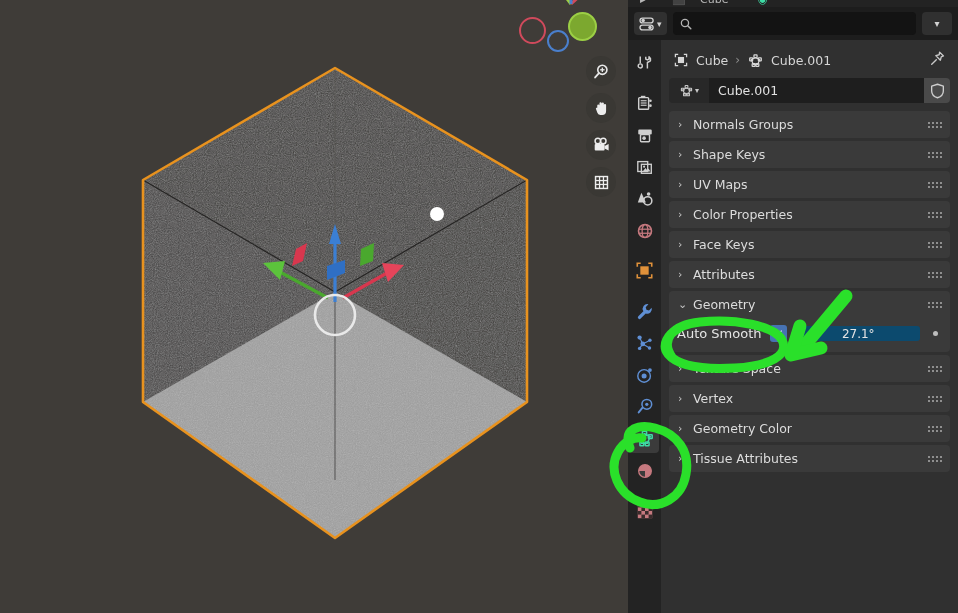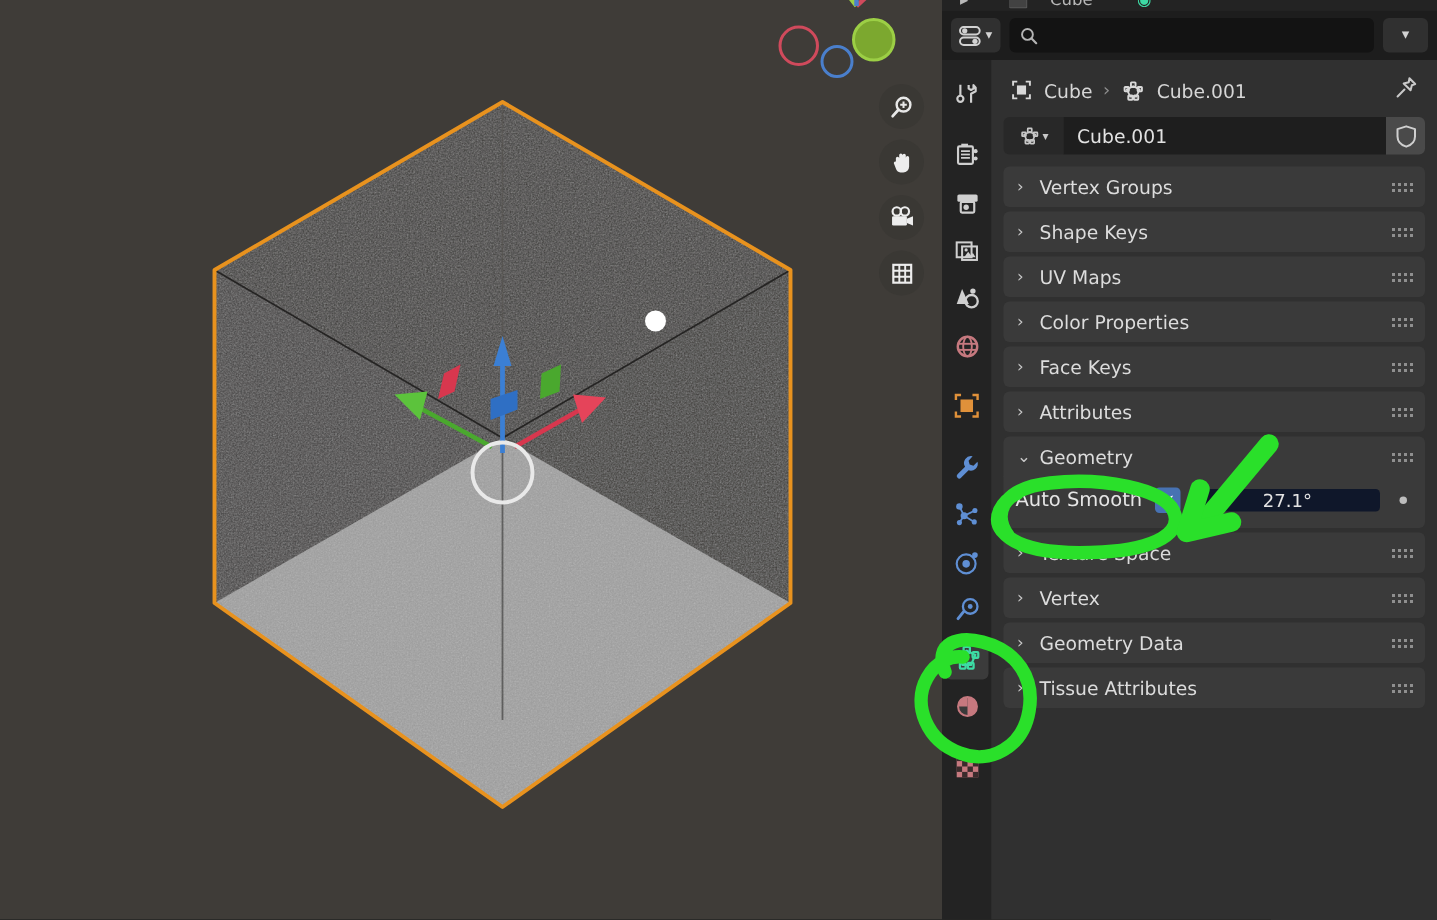--- a/index.html
+++ b/index.html
@@ -151,21 +151,21 @@
     height: 23px;
   }
   #autosmooth-label { color: #e5e5e5; font-size: 13px; }
   #autosmooth-check {
     width: 17px; height: 17px; border-radius: 3px;
     background: #4772b3;
     display: flex; align-items: center; justify-content: center;
     color: #fff; font-size: 12px; line-height: 1;
   }
   #angle-field {
-    flex: 1; height: 15px; background: #0f172a; border-radius: 3px;
+    flex: 1; height: 15px; background: #0c4a6e; border-radius: 3px;
     display: flex; align-items: center; justify-content: center;
     color: #e4e4e4; font-size: 12px;
   }
   #anim-dot {
     width: 5px; height: 5px; border-radius: 50%;
     background: #bdbdbd; margin: 0 4px;
   }
 
   
   #annots {
@@ -489,21 +489,21 @@
           <svg width="15" height="16" viewBox="0 0 18 19">
             <path d="M9 1.4 L16 3.6 L16 9.4 C16 13.6 12.6 16.4 9 17.6 C5.4 16.4 2 13.6 2 9.4 L2 3.6 Z" fill="none" stroke="#cfcfcf" stroke-width="1.6" stroke-linejoin="round"></path>
           </svg>
         </div>
       </div>
 
       <div id="panel-list">
           <div class="panel">
             <div class="panel-head">
               <span class="chev">›</span>
-              <span>Vertex Groups</span>
+              <span>Normals Groups</span>
               <span class="grip">
                 <i></i>
                 <i></i>
                 <i></i>
                 <i></i>
                 <i></i>
                 <i></i>
                 <i></i>
                 <i></i>
               </span>
@@ -641,21 +641,21 @@
                 <i></i>
                 <i></i>
                 <i></i>
                 <i></i>
               </span>
             </div>
           </div>
           <div class="panel">
             <div class="panel-head">
               <span class="chev">›</span>
-              <span>Geometry Data</span>
+              <span>Geometry Color</span>
               <span class="grip">
                 <i></i>
                 <i></i>
                 <i></i>
                 <i></i>
                 <i></i>
                 <i></i>
                 <i></i>
                 <i></i>
               </span>

